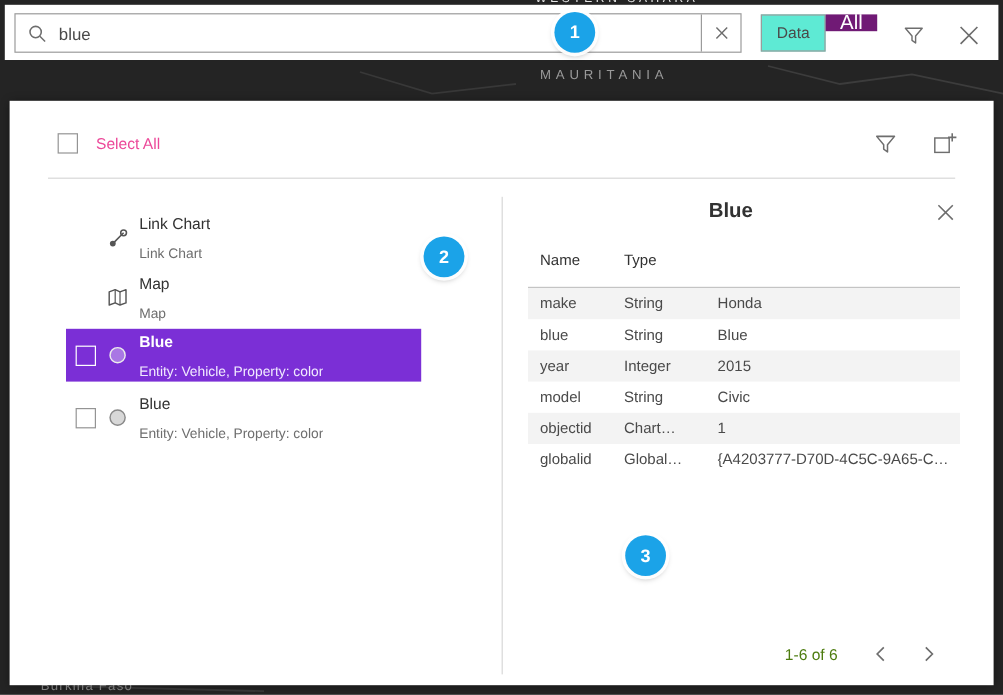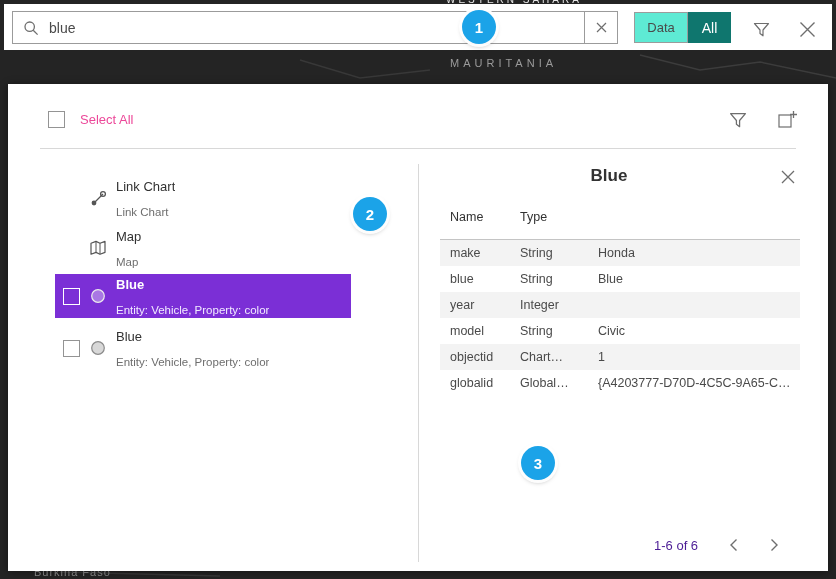--- a/index.html
+++ b/index.html
@@ -18,21 +18,21 @@
   .map-label-bottom { left:22px; top:566px; font-size:11px; letter-spacing:1px; color:#8f8f8f; z-index:5;margin-left:12px; }
 
   
   .topbar { position:absolute; left:4px; top:4px; width:828px; height:46px; background:#fff; z-index:6; }
   .search-box { position:absolute; left:8px; top:7px; width:606px; height:33px; border:1px solid #9b9b9b; background:#fff; display:flex; align-items:center; }
   .search-icon-wrap { width:36px; display:flex; align-items:center; justify-content:center; }
   .search-input { flex:1; height:100%; border:none; outline:none; font-size:14px; color:#4a4a4a; font-family:"Liberation Sans", sans-serif; background:transparent; }
   .clear-btn { width:33px; height:100%; border-left:1px solid #9b9b9b; display:flex; align-items:center; justify-content:center; cursor:pointer; }
   .data-all { position:absolute; left:630px; top:8px; height:31px; display:flex; }
   .seg-data { width:54px; height:31px; border:1px solid #9b9b9b; background:#5eead4; color:#4a4a4a; font-size:13px; display:flex; align-items:center; justify-content:center; cursor:pointer; }
-  .seg-all  { width:43px; height:31px; background:#0f766e; color:#fff; font-size:14px; display:flex; align-items:center; justify-content:center; cursor:pointer; }
+  .seg-all  { width:43px; height:14px; background:#701a75; color:#fff; font-size:17px; display:flex; align-items:center; justify-content:center; cursor:pointer; }
   .topbar-filter { position:absolute; left:746px; top:14px; width:22px; height:22px; display:flex; align-items:center; justify-content:center; cursor:pointer; }
   .topbar-close  { position:absolute; left:792px; top:14px; width:22px; height:22px; display:flex; align-items:center; justify-content:center; cursor:pointer; }
 
   
   .badge { position:absolute; width:34px; height:34px; border-radius:50%; background:#1ba3e8; color:#fff; font-size:15px; font-weight:bold; display:flex; align-items:center; justify-content:center; z-index:20; box-shadow:0 0 0 3px rgba(255,255,255,0.95), 0 2px 5px rgba(0,0,0,0.35); }
   .badge-1 { left:462px; top:10px; }
   .badge-2 { left:353px; top:197px; }
   .badge-3 { left:521px; top:446px; }
 
   
@@ -62,21 +62,21 @@
   
   .detail-title { position:absolute; left:410px; top:82px; width:382px; text-align:center; font-size:17px; font-weight:bold; color:#323232; }
   .detail-close { position:absolute; left:769px; top:82px; width:22px; height:22px; display:flex; align-items:center; justify-content:center; cursor:pointer; }
   .detail-table { position:absolute; left:432px; top:126px; width:360px; font-size:12.5px; }
   .dt-header { display:flex; align-items:flex-start; height:30px; color:#323232; padding-left:10px; border-bottom:1px solid #c4c4c4; }
   .dt-row { display:flex; align-items:center; height:26px; color:#4a4a4a; padding-left:10px; }
   .dt-rows .dt-row:nth-child(odd) { background:#f3f3f3; }
   .col-name { width:70px; flex:0 0 auto; }
   .col-type { width:78px; flex:0 0 auto; }
   .col-value { flex:1; white-space:nowrap; overflow:hidden; text-overflow:ellipsis; padding-right:4px; }
-  .pag-label { position:absolute; left:646px; top:454px; font-size:13px; color:#4c1d95; }
+  .pag-label { position:absolute; left:646px; top:454px; font-size:13px; color:#4d7c0f; }
   .pag-prev { position:absolute; left:712px; top:448px; width:26px; height:26px; display:flex; align-items:center; justify-content:center; cursor:pointer; }
   .pag-next { position:absolute; left:753px; top:448px; width:26px; height:26px; display:flex; align-items:center; justify-content:center; cursor:pointer; }
 </style>
 </head>
 <body>
 
 <svg class="map-bg" width="836" height="579">
   <path d="M640 55 L700 70 L760 62 L836 78" fill="none" stroke="#3c3c3c" stroke-width="1.5"></path>
   <path d="M300 60 L360 78 L430 70" fill="none" stroke="#383838" stroke-width="1.5"></path>
   <path d="M60 572 L220 576" fill="none" stroke="#3a3a3a" stroke-width="1.5"></path>
@@ -218,20 +218,21 @@
         <span class="col-value">Honda</span>
       </div>
       <div class="dt-row">
         <span class="col-name">blue</span>
         <span class="col-type">String</span>
         <span class="col-value">Blue</span>
       </div>
       <div class="dt-row">
         <span class="col-name">year</span>
         <span class="col-type">Integer</span>
+        <span class="col-value">2015</span>
       </div>
       <div class="dt-row">
         <span class="col-name">model</span>
         <span class="col-type">String</span>
         <span class="col-value">Civic</span>
       </div>
       <div class="dt-row">
         <span class="col-name">objectid</span>
         <span class="col-type">Chart…</span>
         <span class="col-value">1</span>

